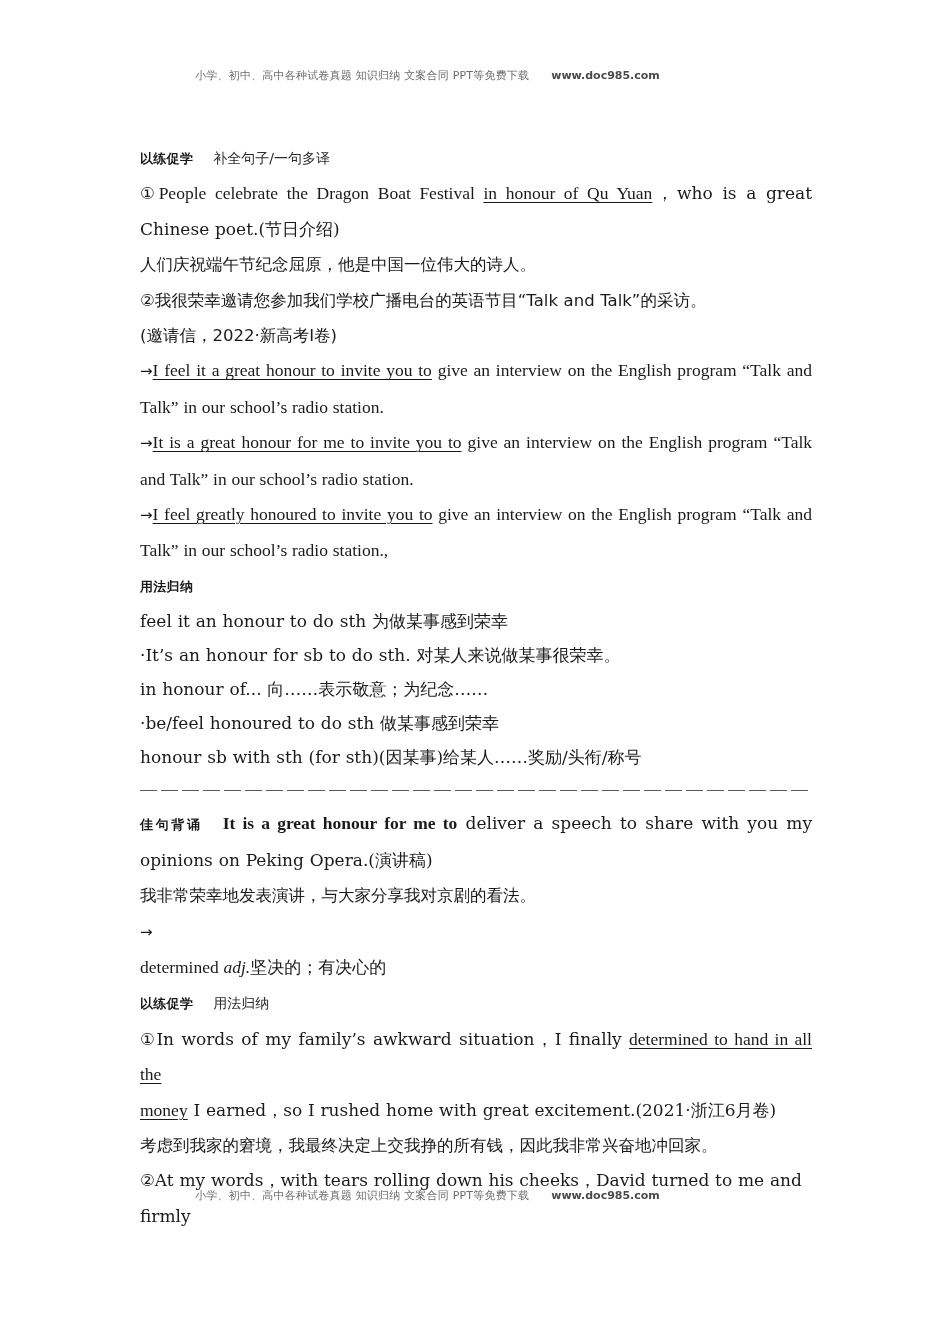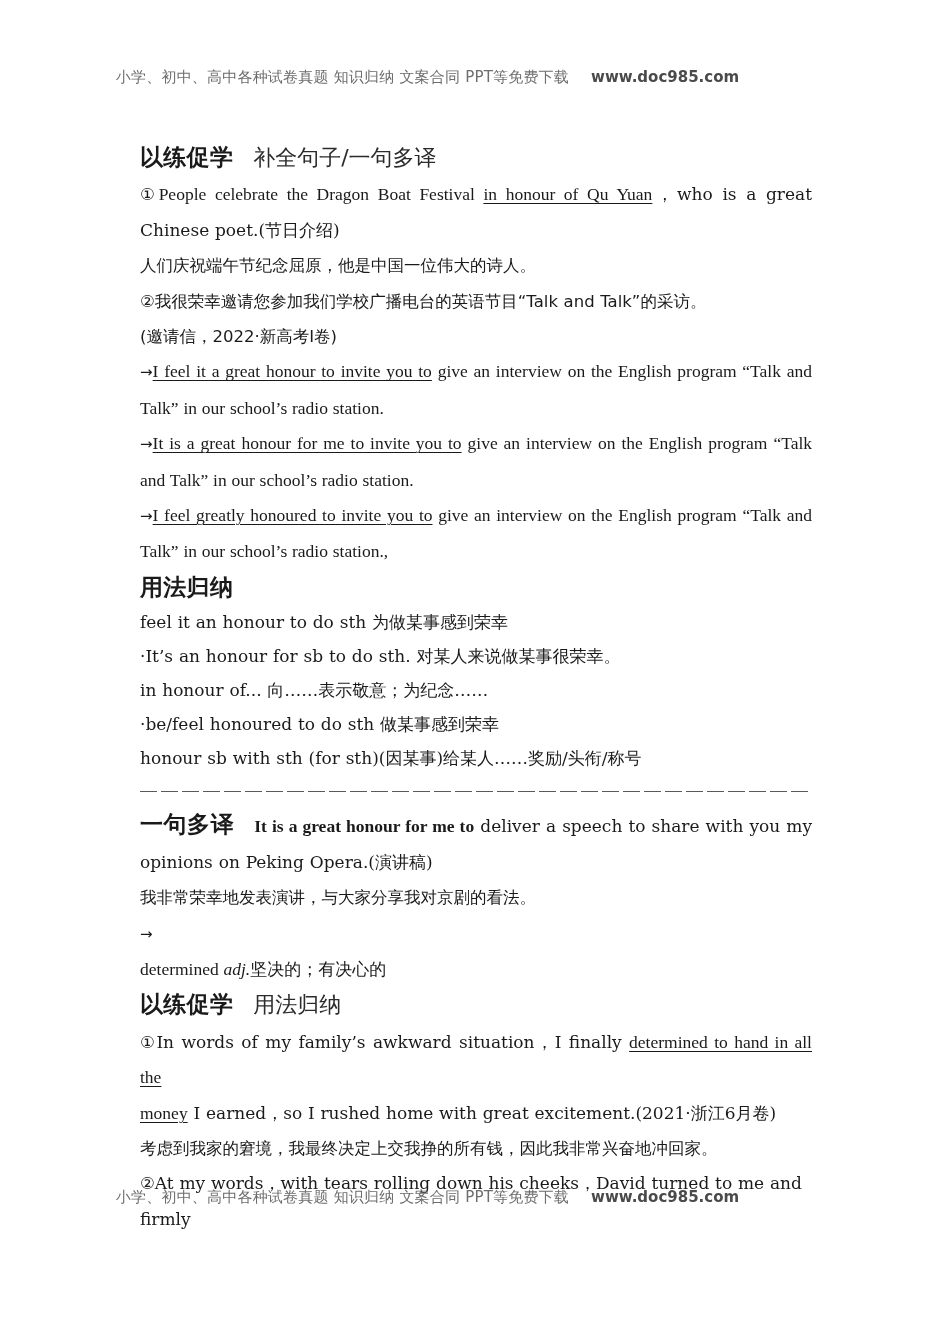--- a/index.html
+++ b/index.html
@@ -20,21 +20,21 @@
     left: 0; top: 0;
     width: 950px;
     height: 1344px;
   }
   .watermark {
     position: absolute;
     left: 0;
     width: 855px;
     text-align: center;
     font-family: "DejaVu Sans", "Liberation Sans", sans-serif;
-    font-size: 15px;
+    font-size: 11px;
     color: #6d6d6d;
     letter-spacing: 0.2px;
     white-space: nowrap;
   }
   .watermark .wm-url {
     font-family: "DejaVu Sans", "Liberation Sans", sans-serif;
     font-weight: bold;
     color: #4a4a4a;
     margin-left: 22px;
     letter-spacing: 0;
@@ -66,26 +66,26 @@
     font-size: 16.5px;
   }
   .serif-cjk {
     font-family: "DejaVu Serif", "Liberation Serif", serif;
     font-size: 17px;
   }
 
   .heading-label {
     font-family: "DejaVu Sans", "Liberation Sans", sans-serif;
     font-weight: bold;
-    font-size: 23px;
+    font-size: 13px;
     letter-spacing: 0.3px;
   }
   .heading-sub {
     font-family: "DejaVu Sans", "Liberation Sans", sans-serif;
-    font-size: 22px;
+    font-size: 14px;
     margin-left: 20px;
     color: #2b2b2b;
   }
 
   u, .ul {
     text-decoration: underline;
     text-underline-offset: 3px;
     text-decoration-thickness: 1px;
   }
 
@@ -166,21 +166,21 @@
     </div>
 
     <p class="line nojust tight"><span class="serif-cjk">feel it an honour to do sth 为做某事感到荣幸</span></p>
     <p class="line nojust tight"><span class="serif-cjk">·It’s an honour for sb to do sth. 对某人来说做某事很荣幸。</span></p>
     <p class="line nojust tight"><span class="serif-cjk">in honour of... 向……表示敬意；为纪念……</span></p>
     <p class="line nojust tight"><span class="serif-cjk">·be/feel honoured to do sth 做某事感到荣幸</span></p>
     <p class="line nojust tight"><span class="serif-cjk">honour sb with sth (for sth)(因某事)给某人……奖励/头衔/称号</span></p>
 
     <div class="divider-full"></div>
 
-    <p class="line"><span class="heading-label">一句多译</span><span style="margin-left:20px;"></span><b>It is a great honour for me to</b><span class="serif-cjk"> deliver a speech to share with you my opinions on Peking Opera.(演讲稿)</span></p>
+    <p class="line"><span class="heading-label">佳句背诵</span><span style="margin-left:20px;"></span><b>It is a great honour for me to</b><span class="serif-cjk"> deliver a speech to share with you my opinions on Peking Opera.(演讲稿)</span></p>
 
     <p class="line nojust cjk">我非常荣幸地发表演讲，与大家分享我对京剧的看法。</p>
 
 
     <p class="line nojust"><span class="arrow">→</span></p>
 
     <p class="line nojust"><span>determined</span> <i>adj.</i><span class="serif-cjk">坚决的；有决心的</span></p>
 
     <p class="line nojust">
       <span class="heading-label">以练促学</span><span class="heading-sub">用法归纳</span>

